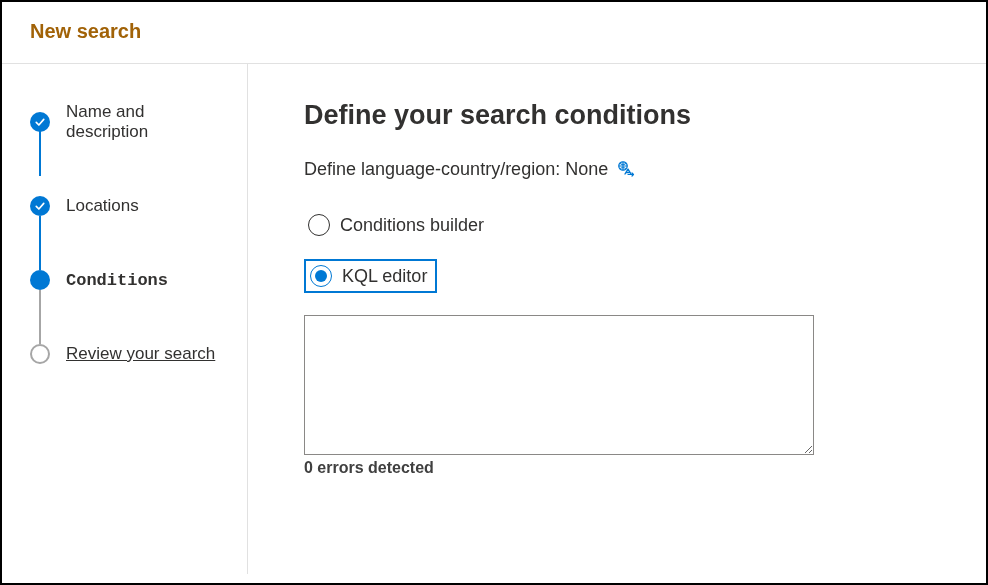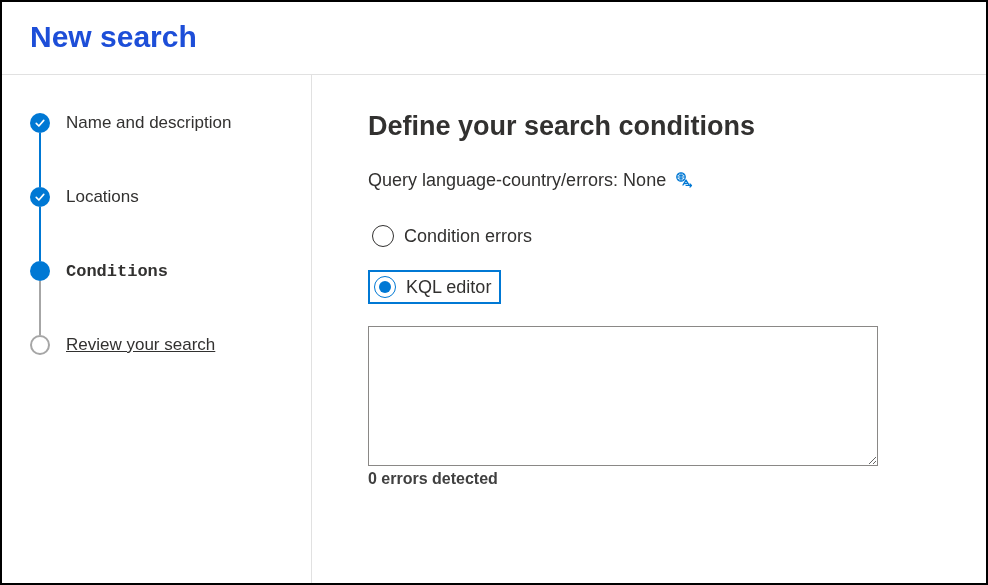--- a/index.html
+++ b/index.html
@@ -14,30 +14,30 @@
       width: 988px;
       height: 585px;
       border: 2px solid #000;
       overflow: hidden;
     }
     .header {
       padding: 18px 28px 20px 28px;
       border-bottom: 1px solid #e1e1e1;
     }
     .header h1 {
-      font-size: 30px;
-      font-weight: 700;
-      color: #1d4ed8;
+      font-size: 20px;
+      font-weight: 700;
+      color: #a16207;
     }
     .body {
       display: flex;
       height: calc(100% - 71px);
     }
     .sidebar {
-      width: 310px;
+      width: 246px;
       border-right: 1px solid #e1e1e1;
       padding: 38px 20px 20px 28px;
     }
     .steps {
       position: relative;
     }
     .step {
       display: flex;
       align-items: center;
       position: relative;
@@ -217,35 +217,35 @@
         <span class="step-label">Review your search</span>
       </div>
 
     </div>
   </div>
 
   <div class="main">
     <h2>Define your search conditions</h2>
 
     <div class="query-lang">
-      <span>Query language-country/errors: None</span>
+      <span>Define language-country/region: None</span>
       <span class="query-lang-icon">
         <svg width="20" height="20" viewBox="0 0 20 20" fill="none">
           <circle cx="7" cy="6" r="4.2" stroke="#0078d4" stroke-width="1.3"></circle>
           <path d="M2.8 6 H11.2 M7 1.8 V10.2 M4.2 3.2 C5.5 5 8.5 5 9.8 3.2 M4.2 8.8 C5.5 7 8.5 7 9.8 8.8" stroke="#0078d4" stroke-width="1.1"></path>
           <path d="M9 14 L12 9 L15 14 M9.9 12.5 H14.1" stroke="#0078d4" stroke-width="1.4" stroke-linecap="round" stroke-linejoin="round"></path>
           <path d="M12 14.5 H17.5 M16 13 L17.5 14.5 L16 16" stroke="#0078d4" stroke-width="1.2" stroke-linecap="round" stroke-linejoin="round"></path>
         </svg>
       </span>
     </div>
 
     <div class="radio-group">
       <label class="radio-item">
         <span class="radio-circle"></span>
-        <span class="radio-label">Condition errors</span>
+        <span class="radio-label">Conditions builder</span>
       </label>
       <label class="radio-item selected">
         <span class="radio-circle">
           <span class="radio-dot"></span>
         </span>
         <span class="radio-label">KQL editor</span>
       </label>
     </div>
 
     <textarea class="kql-textarea" style=""></textarea>

